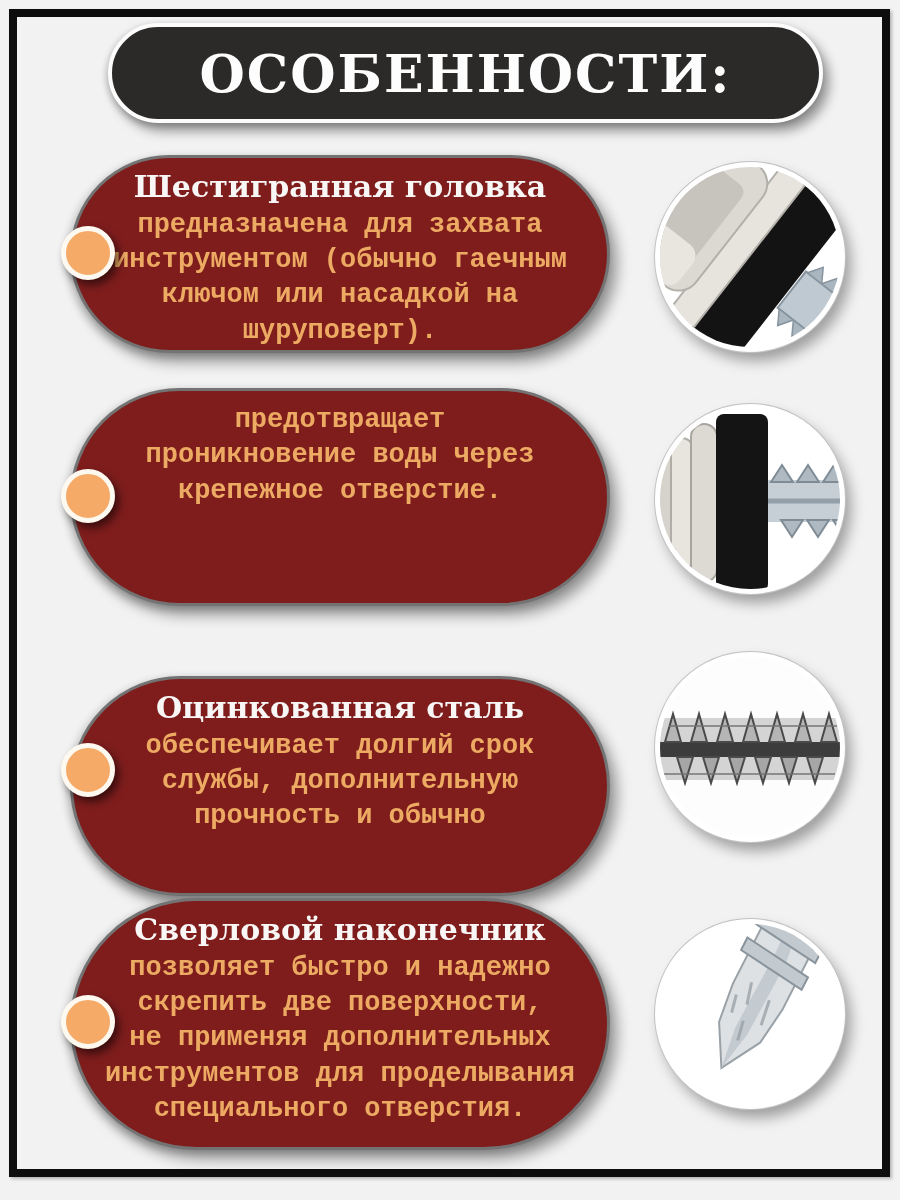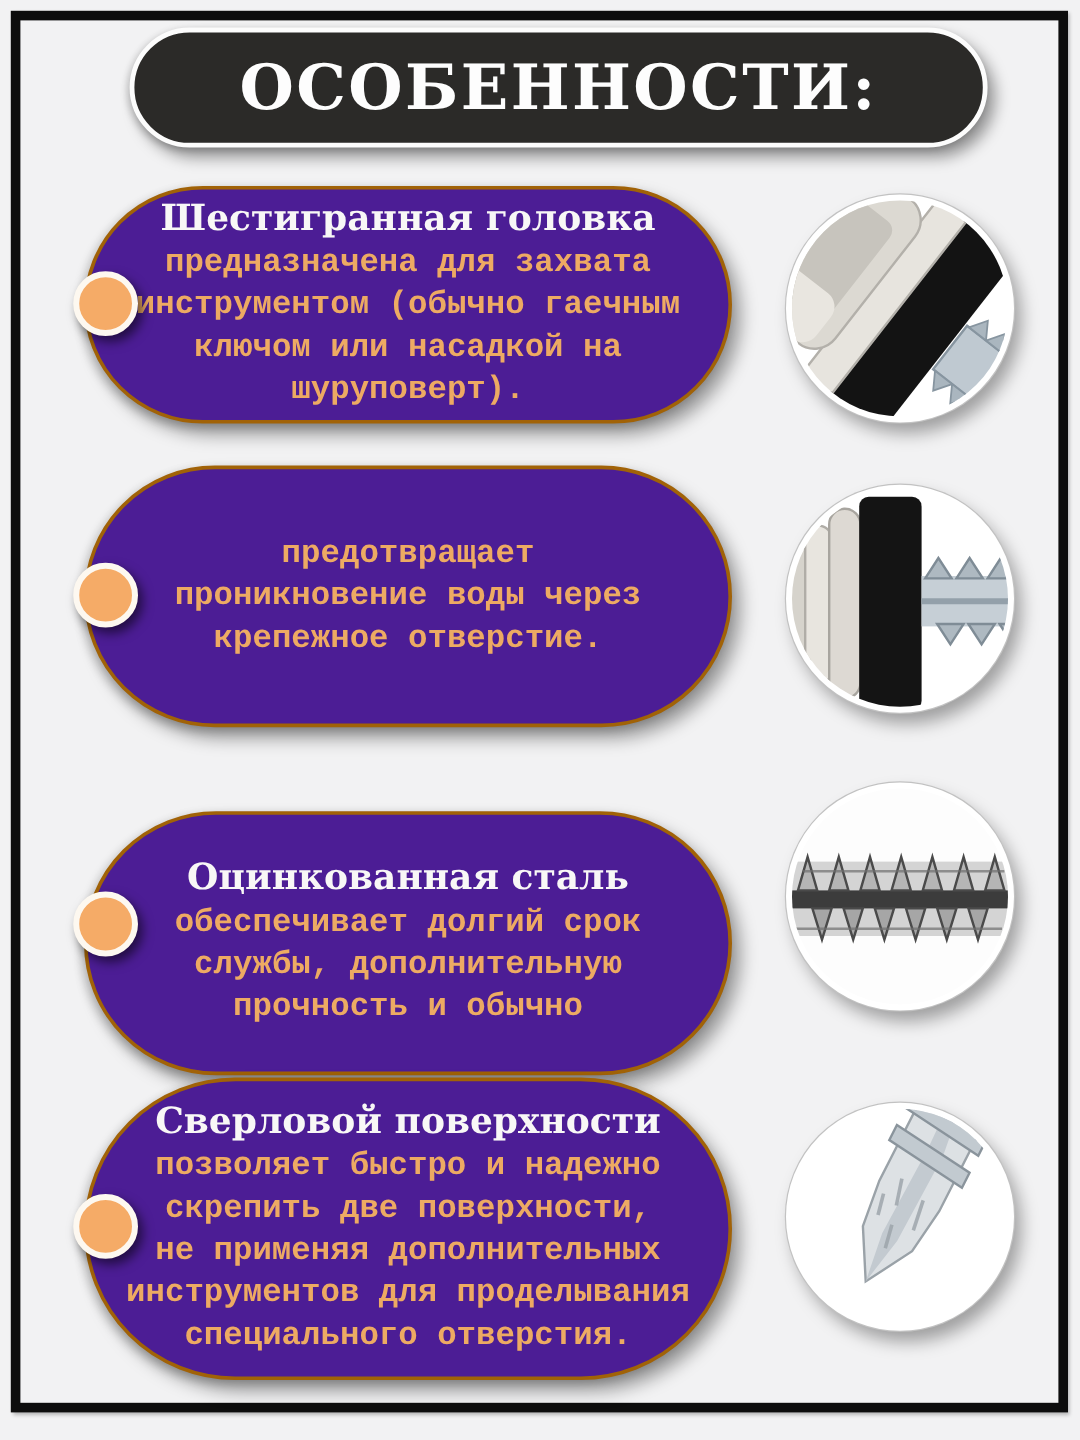--- a/index.html
+++ b/index.html
@@ -15,23 +15,23 @@
   .title-pill{
     position:absolute;left:108px;top:23px;width:715px;height:100px;
     background:#2b2a28;border:4px solid #fcfcfc;border-radius:58px;
     box-sizing:border-box;display:flex;align-items:center;justify-content:center;
     box-shadow:6px 8px 12px rgba(0,0,0,.40), -2px 2px 6px rgba(0,0,0,.18);
   }
   .title-pill span{
     color:#fdfdfd;font-weight:bold;font-size:52px;letter-spacing:2px;white-space:nowrap;
   }
   .card{
-    position:absolute;left:70px;width:540px;background:#4c1d95;
-    border:3px solid #a16207;border-radius:999px;box-sizing:border-box;
-    display:flex;flex-direction:column;align-items:center;justify-content:center;
+    position:absolute;left:70px;width:540px;background:#7f1d1d;
+    border:3px solid #737373;border-radius:999px;box-sizing:border-box;
+    display:flex;flex-direction:column;align-items:center;
     text-align:center;padding:10px 16px;margin:0;
     box-shadow:7px 9px 14px rgba(0,0,0,.38), -3px 3px 8px rgba(0,0,0,.18);
   }
   .card-1{top:155px;height:198px;}
   .card-2{top:388px;height:218px;}
   .card-3{top:676px;height:220px;}
   .card-4{top:898px;height:252px;}
   .card h2{
     margin:0;color:#f8f7f6;font-size:30px;line-height:1.25;font-weight:bold;
     white-space:pre-line;
@@ -88,21 +88,21 @@
   </section>
 
   <section class="card card-3">
     <h2>Оцинкованная сталь</h2>
     <p>обеспечивает долгий срок
 службы, дополнительную
 прочность и обычно</p>
   </section>
 
   <section class="card card-4">
-    <h2>Сверловой поверхности</h2>
+    <h2>Сверловой наконечник</h2>
     <p>позволяет быстро и надежно
 скрепить две поверхности,
 не применяя дополнительных
 инструментов для проделывания
 специального отверстия.</p>
   </section>
 
   <div class="bullet bullet-1"></div>
   <div class="bullet bullet-2"></div>
   <div class="bullet bullet-3"></div>

